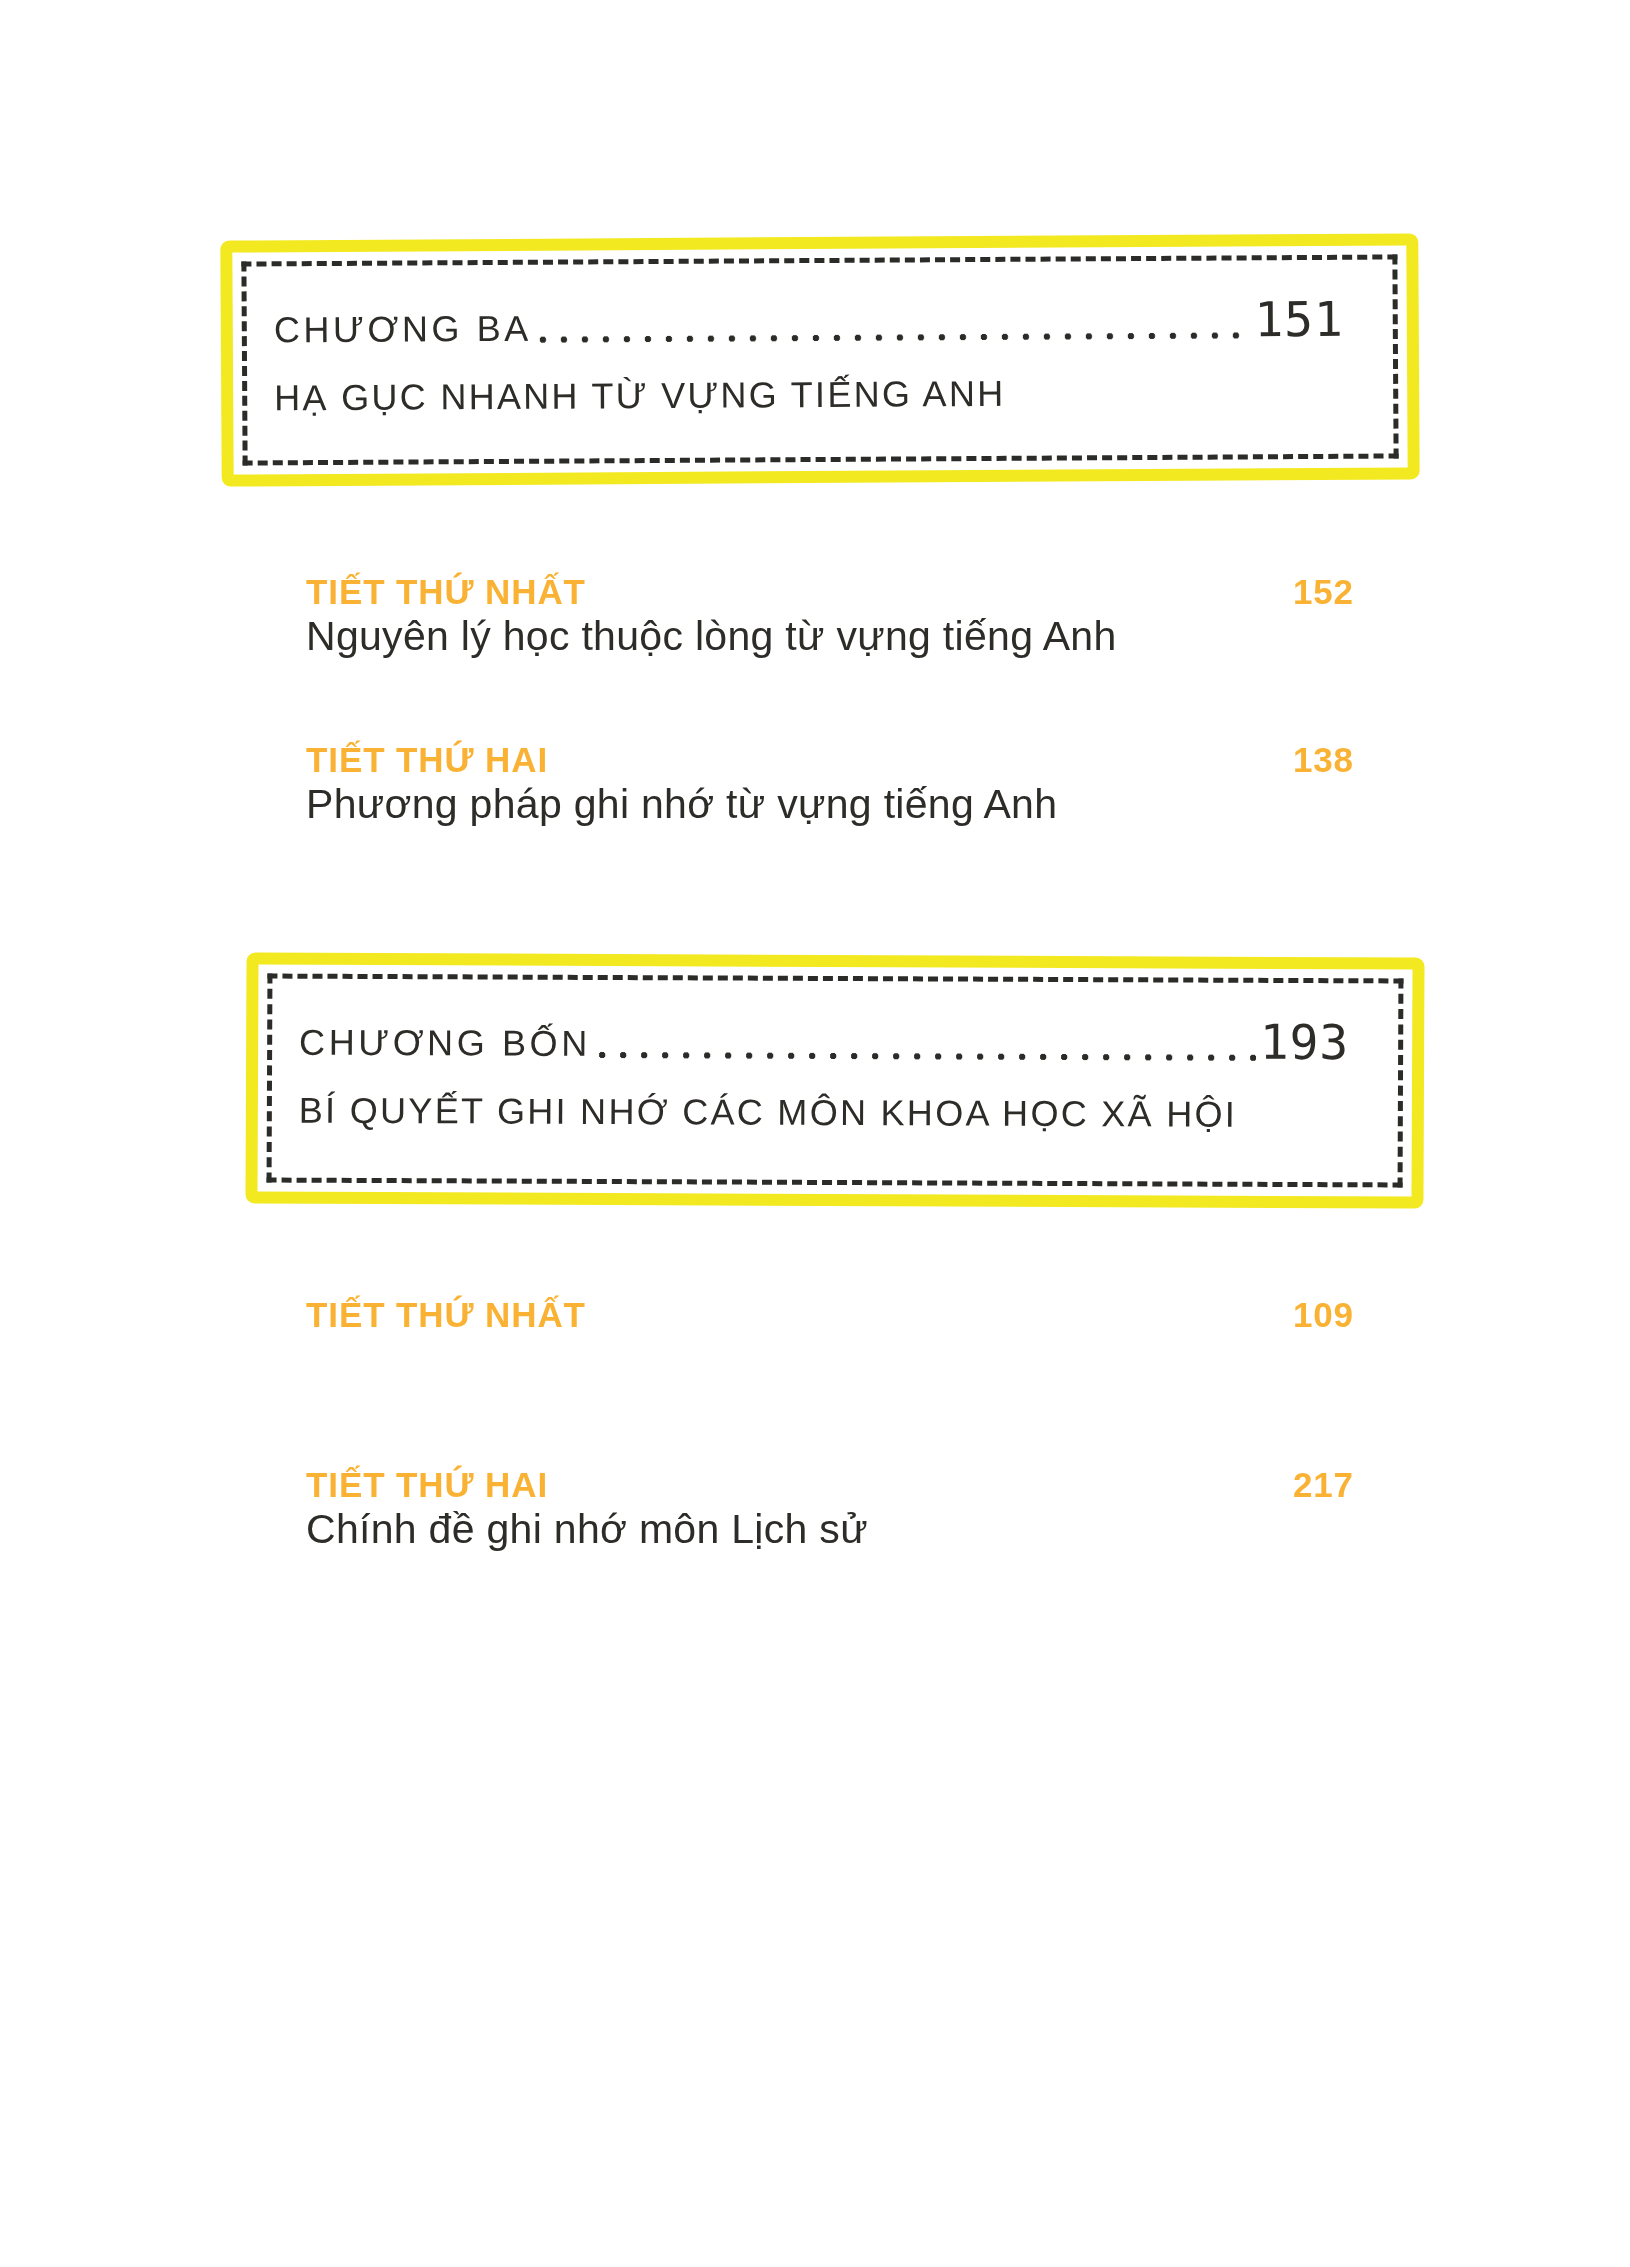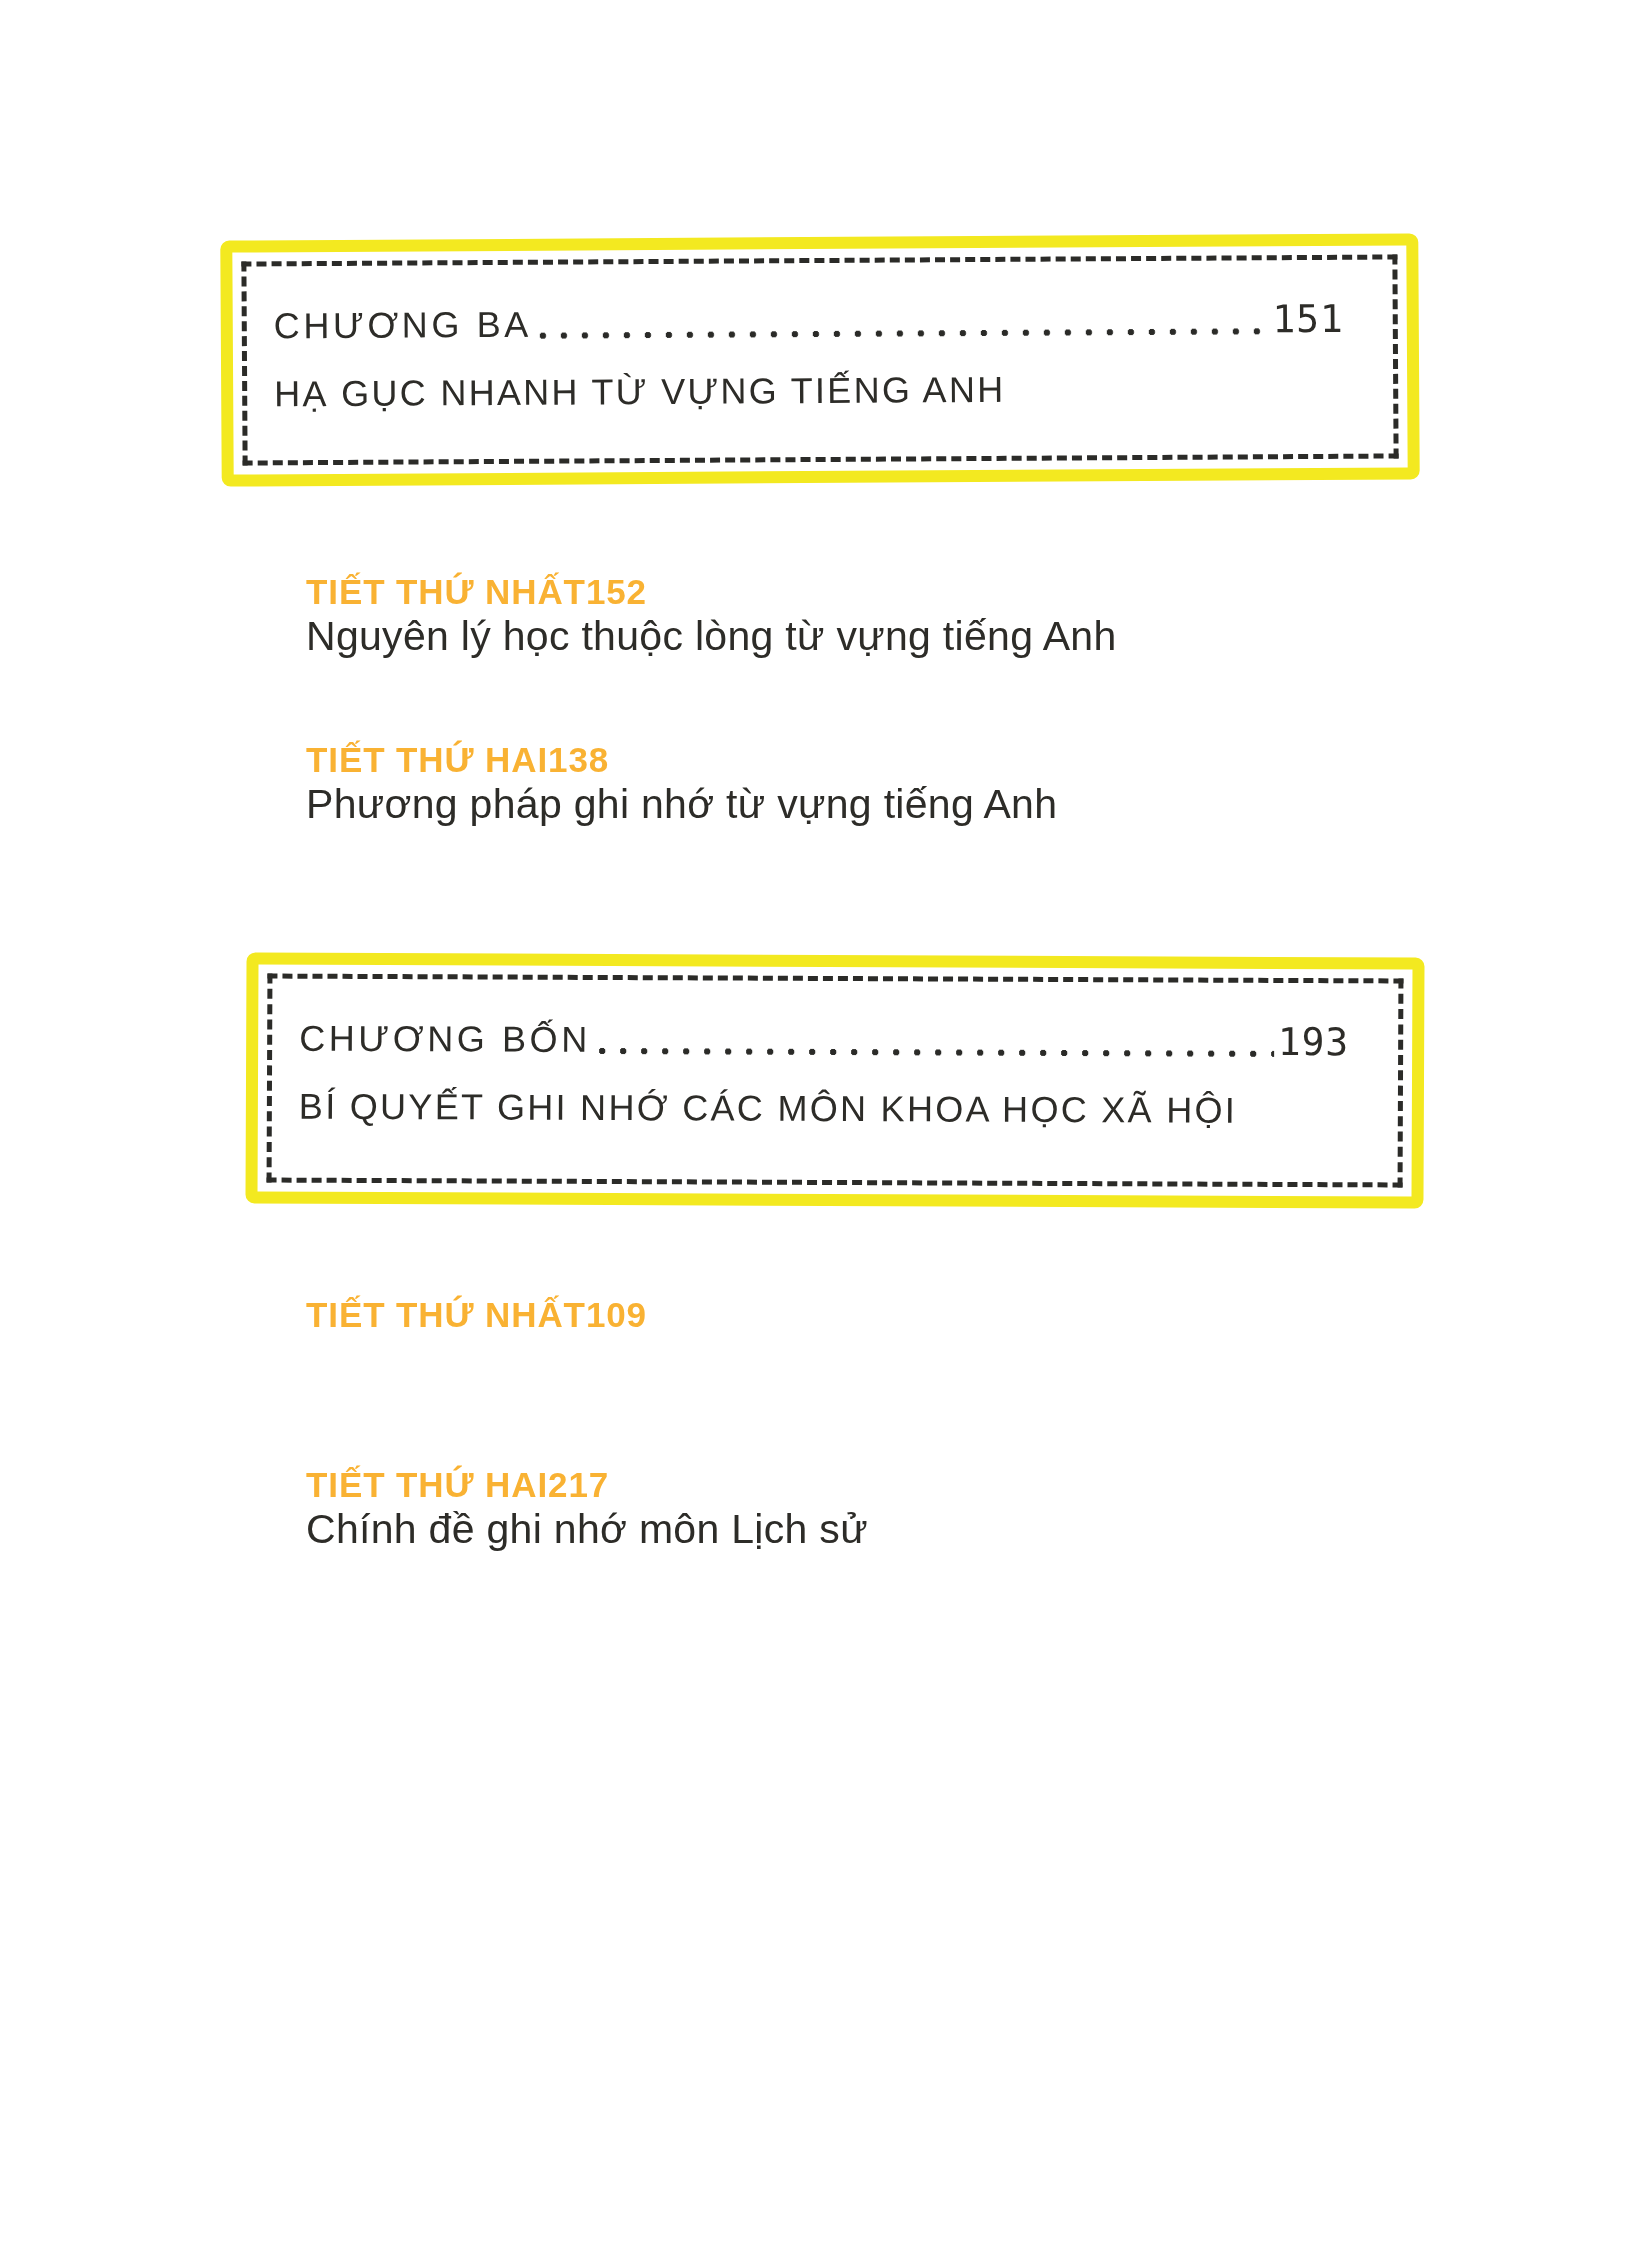--- a/index.html
+++ b/index.html
@@ -50,21 +50,21 @@
     height:8.1px;
     align-self:flex-end;
     margin:0 3.6px 6.3px 7.2px;
     background-image:radial-gradient(circle at 4.1px 4.1px, var(--dash-color) 3.1px, rgba(0,0,0,0) 3.5px);
     background-size:21px 8.1px;
     background-repeat:repeat-x;
   }
   .ch-page{
     flex:0 0 auto;
     font-family:"DejaVu Sans Mono", monospace;
-    font-size:38px;
+    font-size:48px;
     letter-spacing:0.9px;
   }
   .ch-subtitle{
     margin-top:23.5px;
     font-size:36px;
     line-height:45px;
     letter-spacing:2.3px;
     color:var(--text-dark);
     white-space:nowrap;
   }
@@ -74,20 +74,21 @@
     position:absolute;
     left:306px;
     width:1048px;
   }
   .sec1{top:572px;}
   .sec2{top:740px;}
   .sec3{top:1295px;}
   .sec4{top:1465px;}
   .sec-head{
     display:flex;
+    justify-content:space-between;
     align-items:baseline;
     color:var(--accent-orange);
     font-weight:bold;
     font-size:35px;
     line-height:40px;
     letter-spacing:0.9px;
     white-space:nowrap;
   }
   .sec-title{
     font-size:41px;

